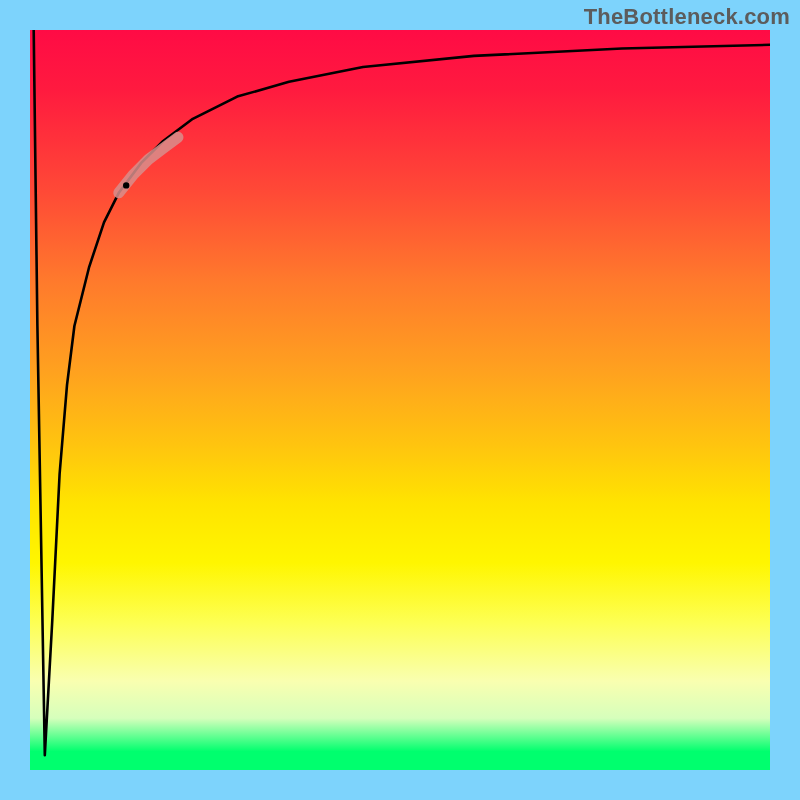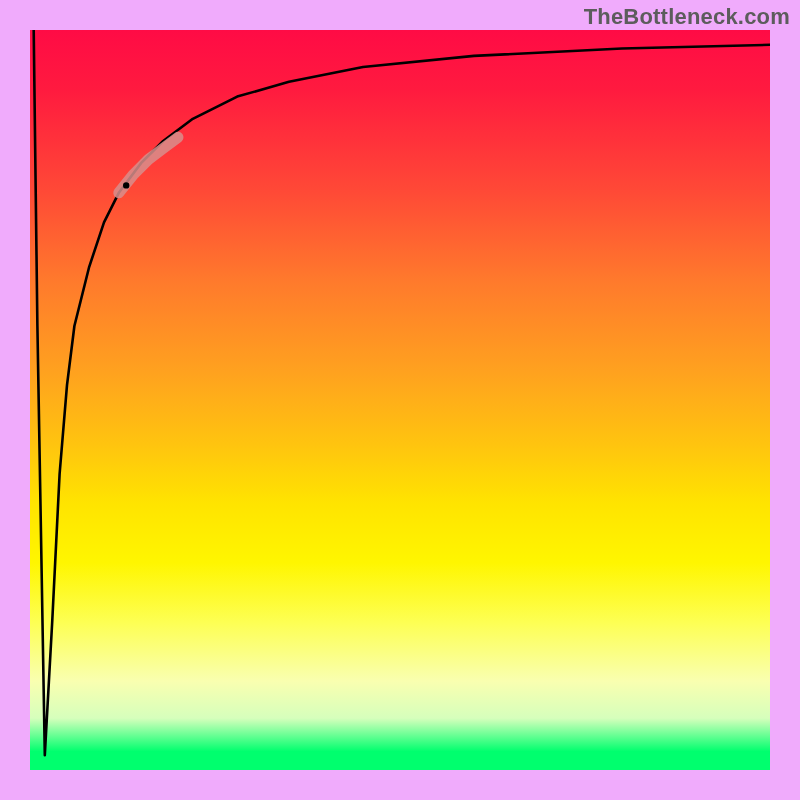--- a/index.html
+++ b/index.html
@@ -10,21 +10,21 @@
     overflow: hidden;
     background: #000;
     font-family: Arial, Helvetica, sans-serif;
   }
   .frame {
     position: absolute;
     top: 0;
     left: 0;
     width: 800px;
     height: 800px;
-    background: #f0abfc;
+    background: #7dd3fc;
   }
   .watermark {
     position: absolute;
     top: 4px;
     right: 10px;
     color: #5c5c5c;
     font-size: 22px;
     font-weight: 600;
     letter-spacing: 0.2px;
     z-index: 5;

